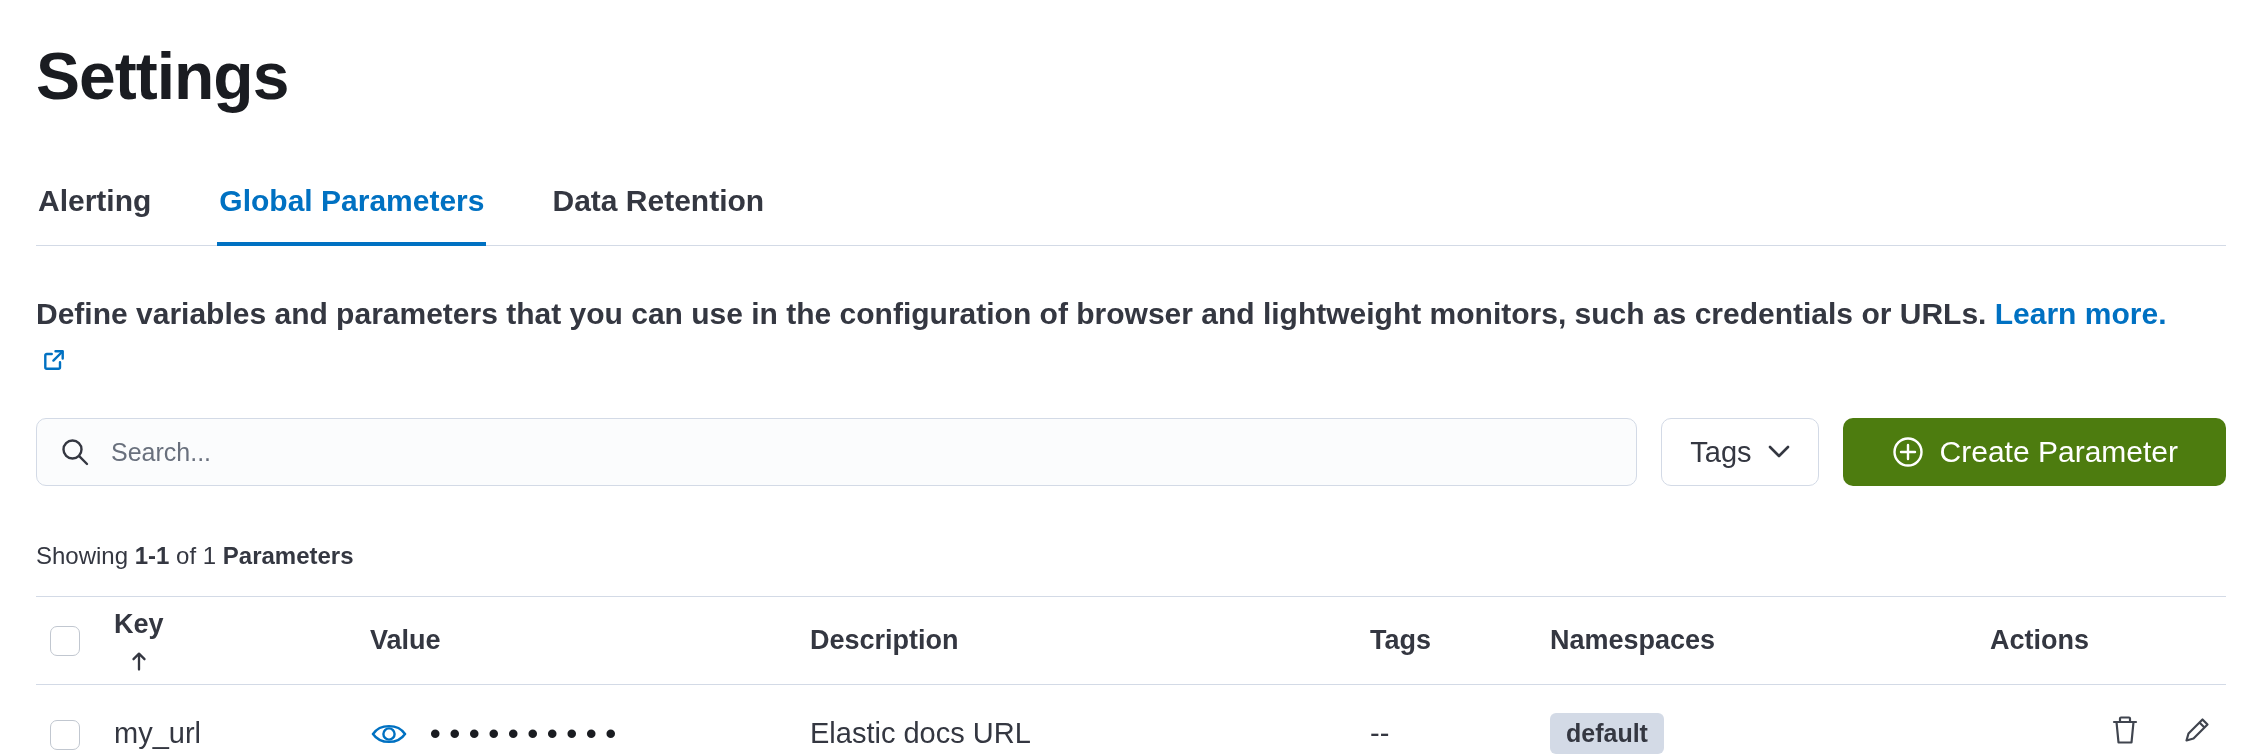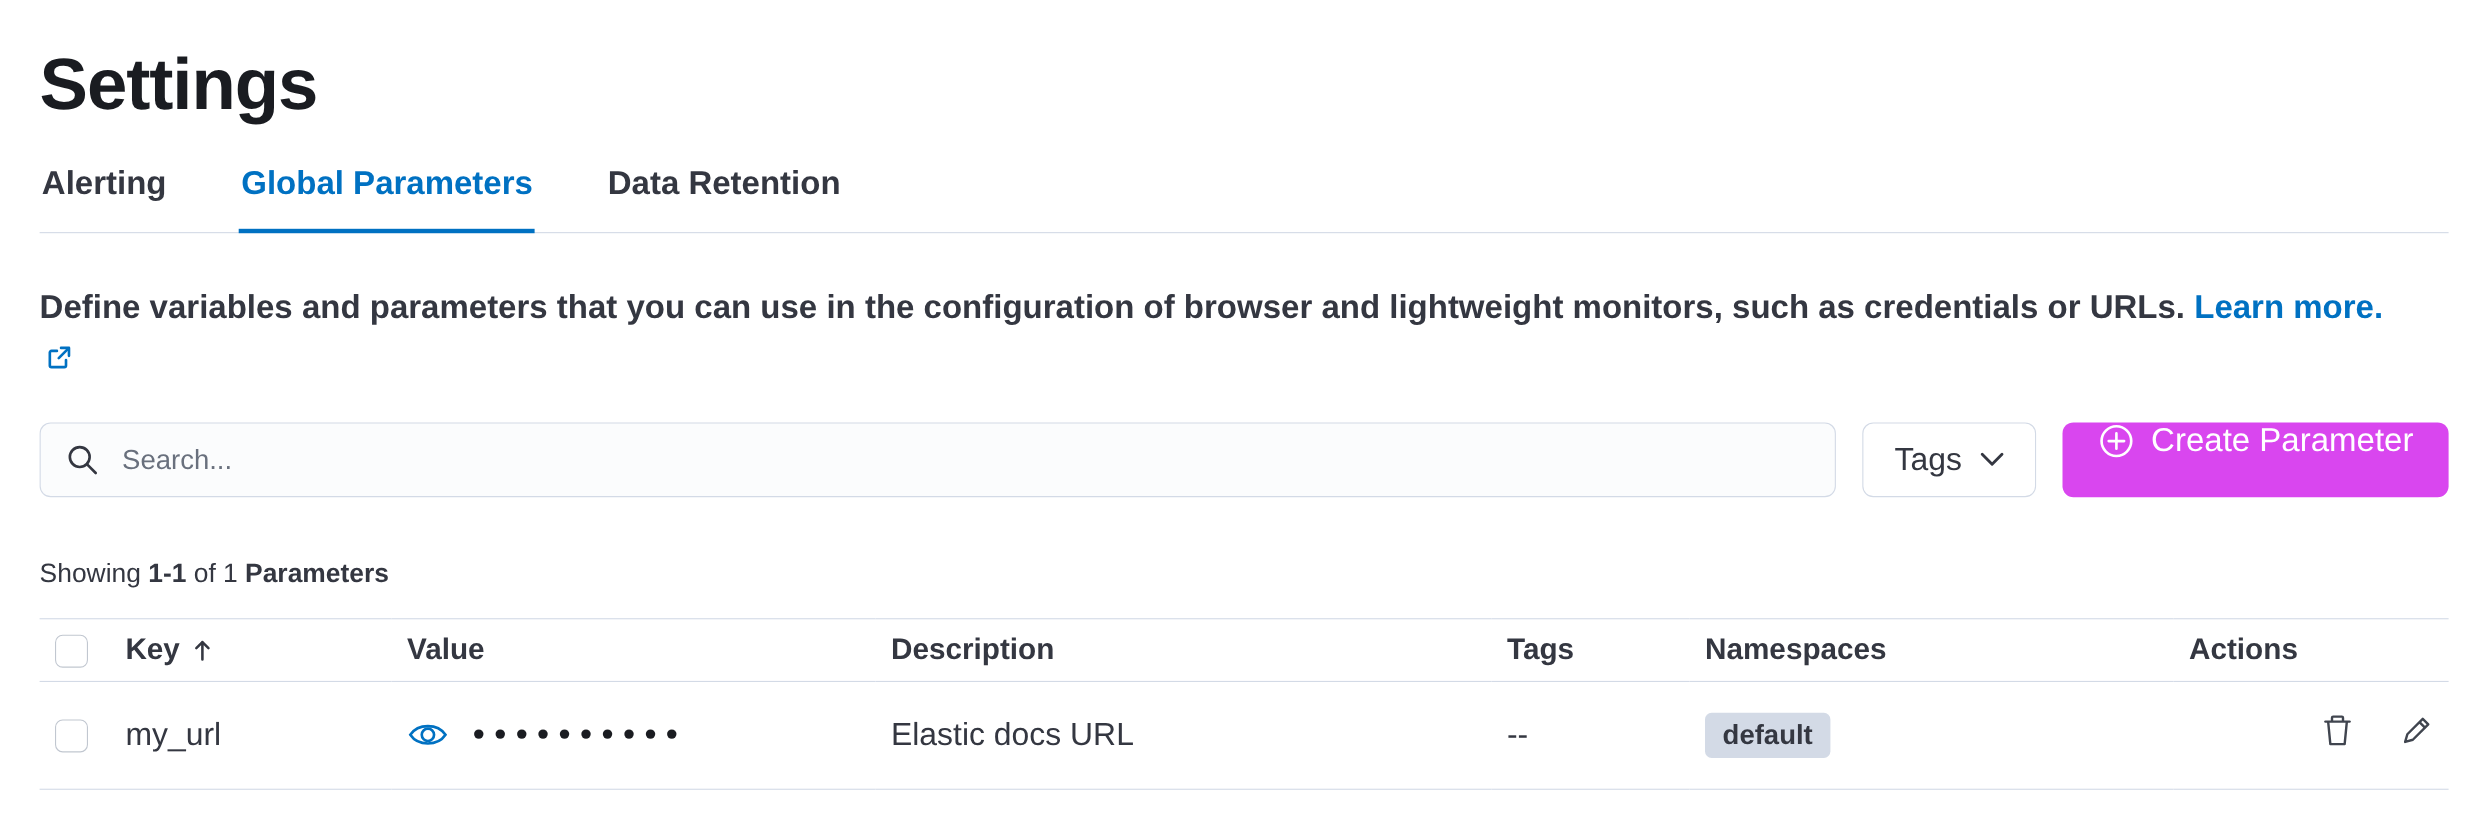--- a/index.html
+++ b/index.html
@@ -15,21 +15,21 @@
   
   h1.page-title {
     margin: 8px 0 0 0;
     font-size: 66px; line-height: 80px;
     font-weight: 700; color: #1a1c21; letter-spacing: -1px;
   }
 
   
   .tabs {
     display: flex; gap: 64px;
-    margin-top: 34px;
+    margin-top: 68px;
     border-bottom: 1px solid #d3dae6;
   }
   .tab {
     font-size: 30px; font-weight: 700; color: #343741;
     padding: 0 2px 24px 2px; cursor: pointer;
     border-bottom: 4px solid transparent; margin-bottom: -1px;
     white-space: nowrap;
   }
   .tab.active { color: #0071c2; border-bottom-color: #0071c2; }
 
@@ -57,23 +57,23 @@
   }
   .search input::placeholder { color: #69707d; }
   .btn { cursor: pointer; font-family: "Liberation Sans", sans-serif; }
   .btn-tags {
     display: flex; align-items: center; gap: 16px;
     height: 68px; padding: 0 28px;
     background: #ffffff; border: 1px solid #d3dae6; border-radius: 10px;
     font-size: 29px; font-weight: 500; color: #343741;
   }
   .btn-create {
-    display: flex; align-items: flex-start; gap: 15px;
-    height: 68px; padding: 0 32px;
-    background: #d946ef; border: none; border-radius: 10px;
+    display: flex; align-items: center; gap: 15px;
+    height: 68px; padding: 0 48px;
+    background: #4d7c0f; border: none; border-radius: 10px;
     font-size: 30px; font-weight: 500; color: #ffffff;
   }
 
   
   .summary { margin-top: 56px; font-size: 24px; color: #343741; }
   .summary strong { font-weight: 700; }
 
   
   table.params {
     width: 100%; border-collapse: collapse; margin-top: 26px;
@@ -81,21 +81,21 @@
   table.params th {
     border-top: 1px solid #d3dae6; border-bottom: 1px solid #d3dae6;
     text-align: left; font-size: 27px; font-weight: 700; color: #343741;
     padding: 12px 14px; white-space: nowrap;
   }
   table.params td {
     border-bottom: 1px solid #d3dae6;
     font-size: 29px; color: #343741;
     padding: 28px 14px; vertical-align: middle;
   }
-  .th-inner { display: inline-flex; align-items: center; gap: 10px; cursor: pointer; }
+  .th-inner { display: inline-flex; align-items: center; gap: 10px; cursor: pointer; flex-direction: column; }
   th.col-actions, td.col-actions { text-align: right; }
 
   .checkbox {
     display: inline-block; width: 30px; height: 30px;
     border: 1px solid #c1c7d0; border-radius: 7px; background: #ffffff;
     cursor: pointer; vertical-align: middle;
   }
 
   .value-cell { display: flex; align-items: center; }
   .icon-btn {

